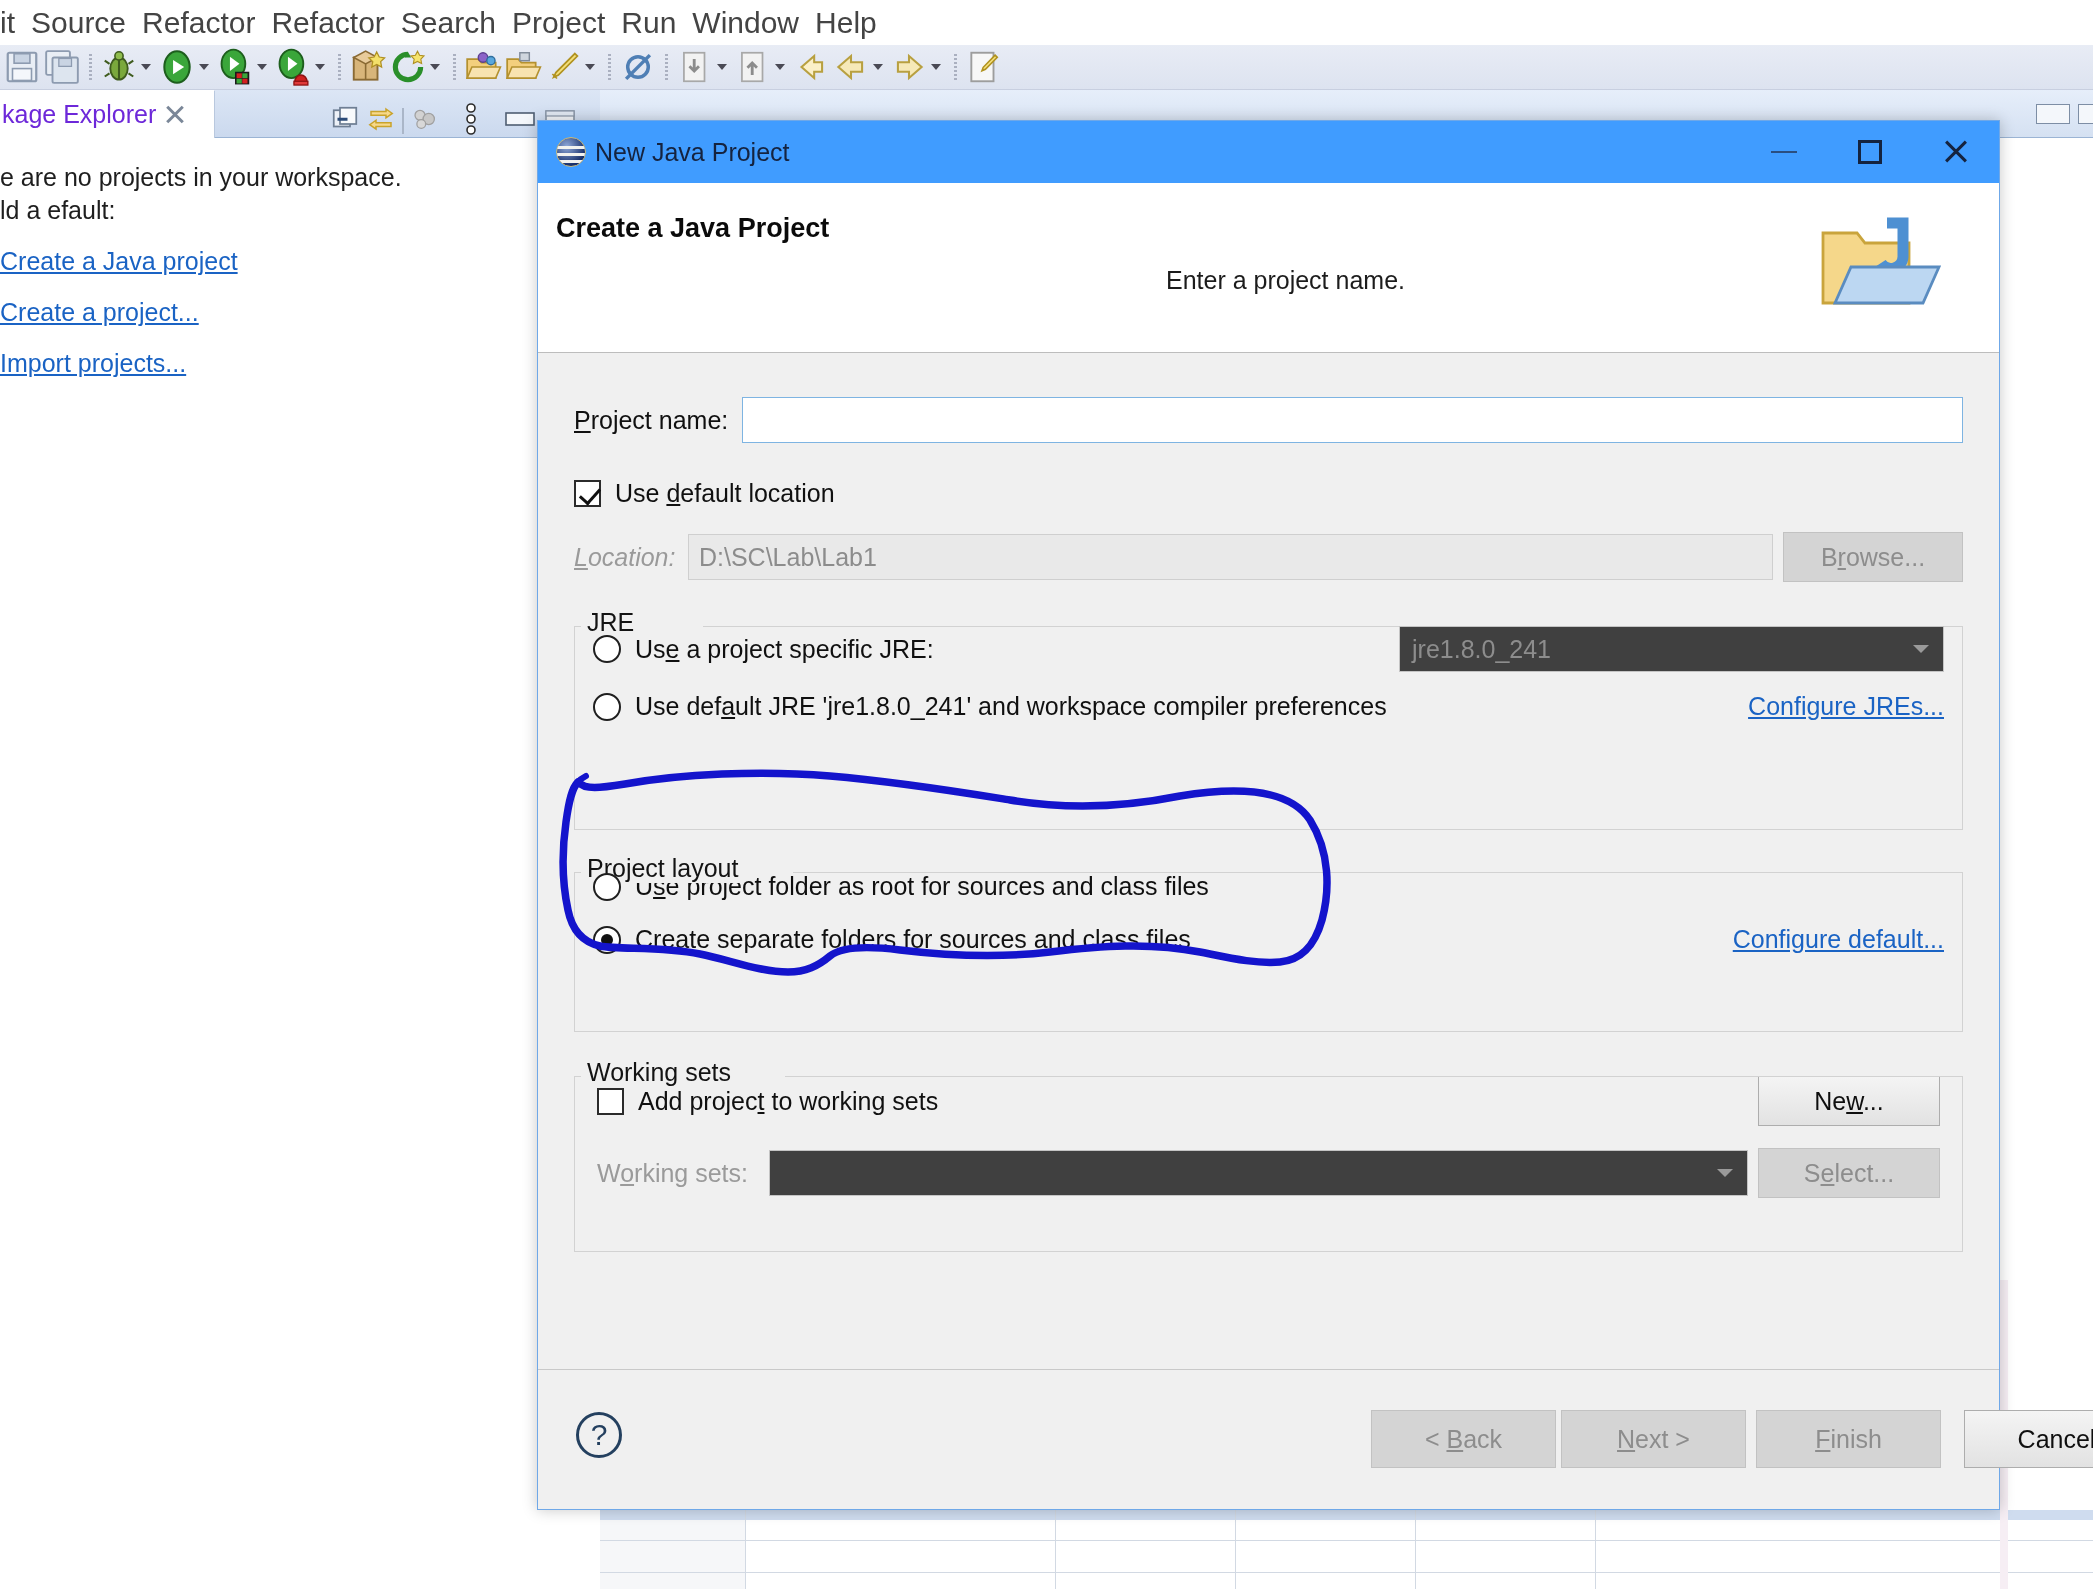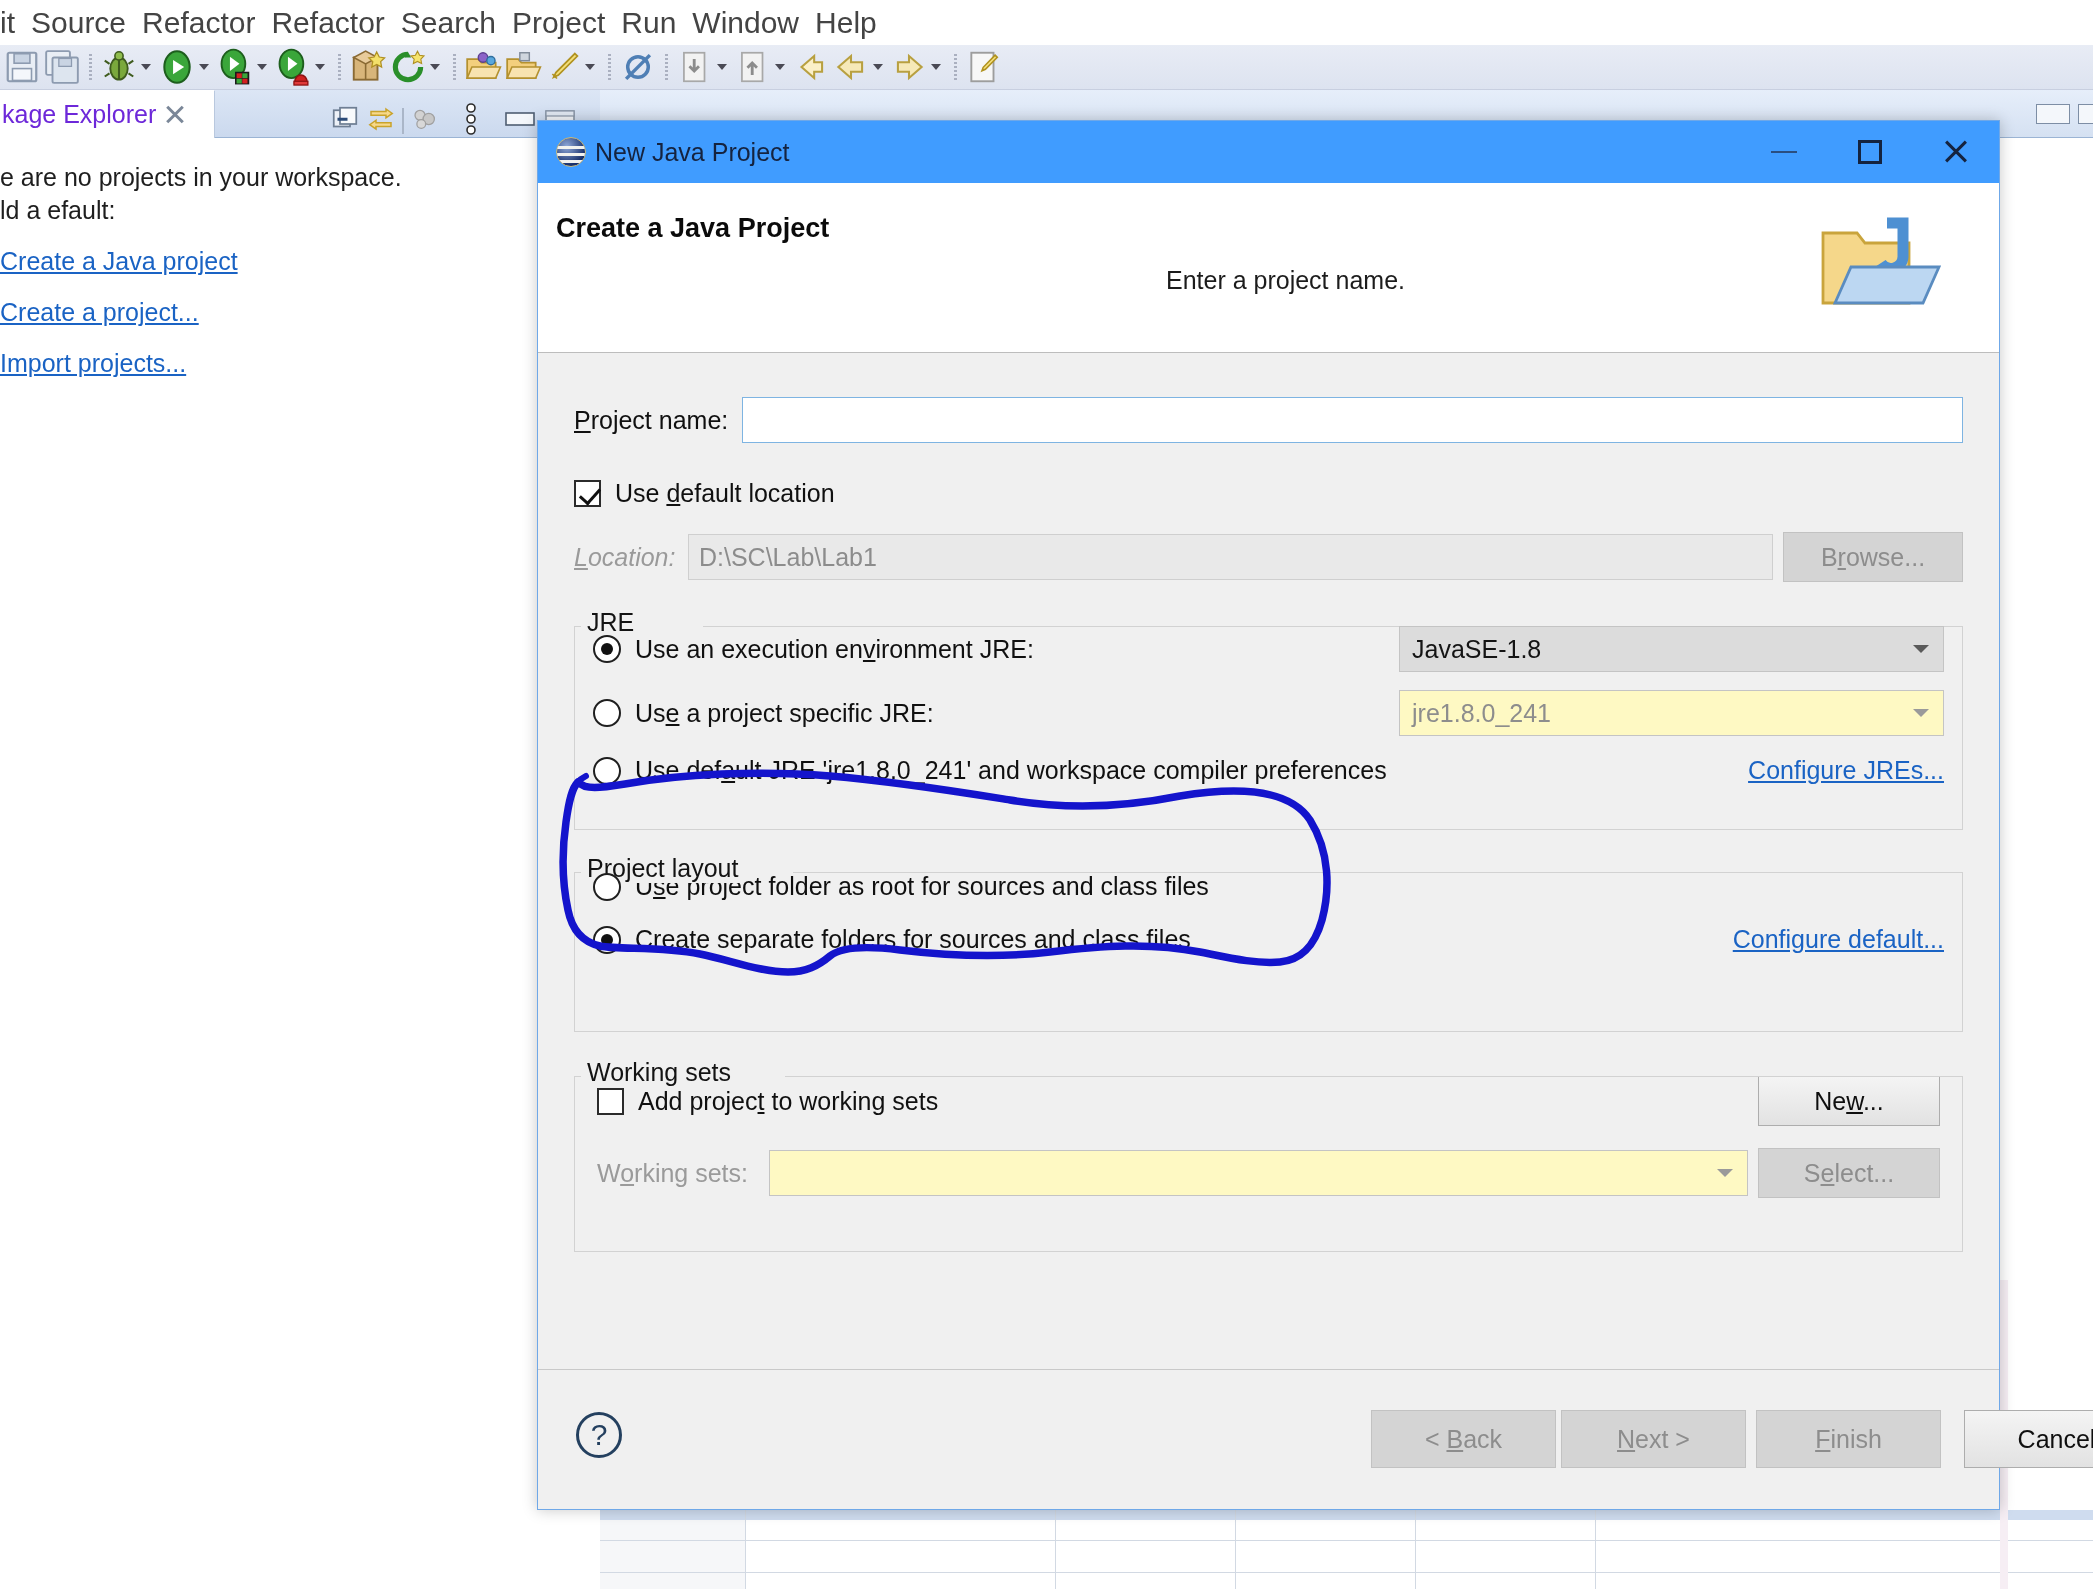--- a/index.html
+++ b/index.html
@@ -191,21 +191,21 @@
   .group-topline-l { position:absolute; top:0; left:0; width:6px; height:1px; background:#d2d2d2; }
   .group-topline-r { position:absolute; top:0; right:0; height:1px; background:#d2d2d2; }
 
   .link { font-size:25px; color:#1a63c4; text-decoration:underline; cursor:pointer; white-space:nowrap; }
 
   .combo {
     height:46px; background:#dcdcdc; border:1px solid #c4c4c4;
     display:flex; align-items:center; padding-left:12px; position:relative;
     font-size:25px; color:#141414;
   }
-  .combo.dis { color:#8d8d8d; background:#fef9c3; }
+  .combo.dis { color:#8d8d8d; background:#404040; }
   .combo .chev {
     position:absolute; right:14px; top:50%; margin-top:-4px;
     width:0; height:0; border-left:8px solid transparent;
     border-right:8px solid transparent; border-top:8px solid #5a5a5a;
   }
   .combo.dis .chev { border-top-color:#9a9a9a; }
 
   .dlg-footer {
     position:absolute; left:0; bottom:0; width:100%; height:140px;
     background:#f0f0f0; border-top:1px solid #c9c9c9;
@@ -498,28 +498,20 @@
         <div class="btn dis" style="width:180px; margin-left:10px;">
           <span>B<span class="u">r</span>owse...</span>
         </div>
       </div>
 
       <div class="group" style="margin-top:44px; height:204px;">
         <div class="group-topline-l"></div>
         <div class="group-topline-r" style="left:128px; right:0;"></div>
         <div class="group-legend">JRE</div>
 
-        <div class="row" style="margin-top:34px; padding:0 18px;">
-          <span class="radio sel"></span>
-          <span class="lbl" style="margin-left:14px;">Use an execution en<span class="u">v</span>ironment JRE:</span>
-          <div class="combo" style="width:545px; margin-left:auto;">
-            <span>JavaSE-1.8</span>
-            <span class="chev"></span>
-          </div>
-        </div>
 
         <div class="row" style="margin-top:18px; padding:0 18px;">
           <span class="radio"></span>
           <span class="lbl" style="margin-left:14px;">Us<span class="u">e</span> a project specific JRE:</span>
           <div class="combo dis" style="width:545px; margin-left:auto;">
             <span>jre1.8.0_241</span>
             <span class="chev"></span>
           </div>
         </div>
 

